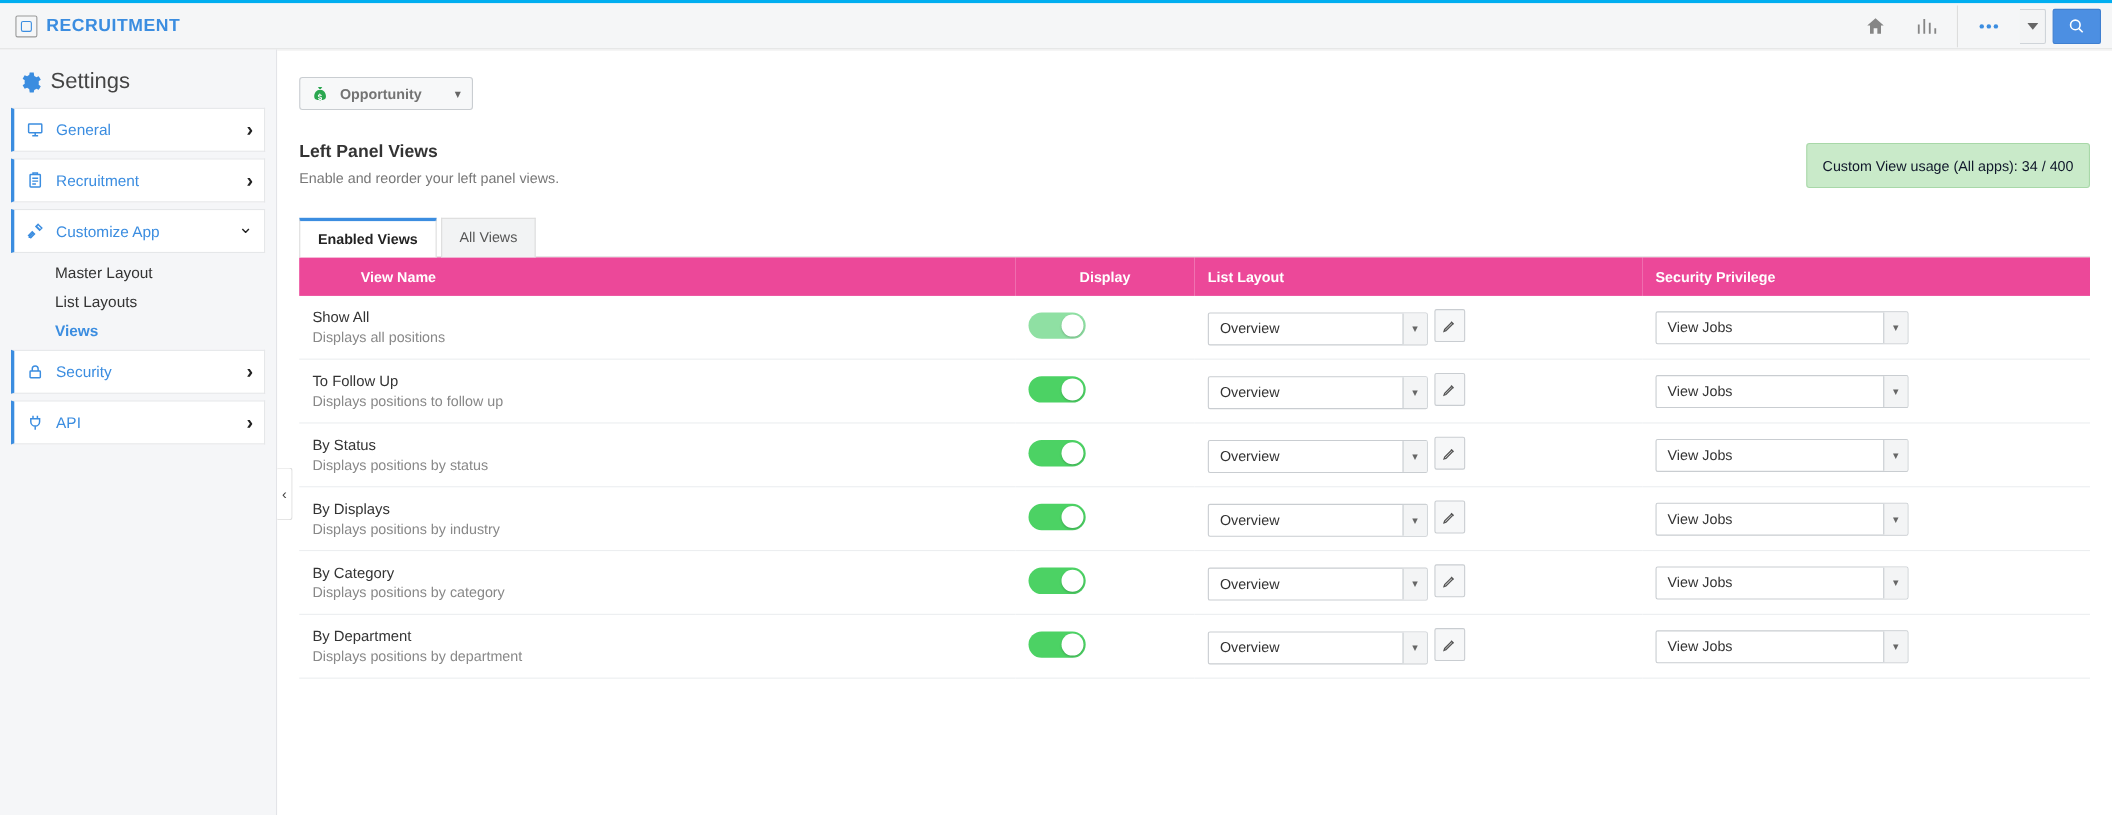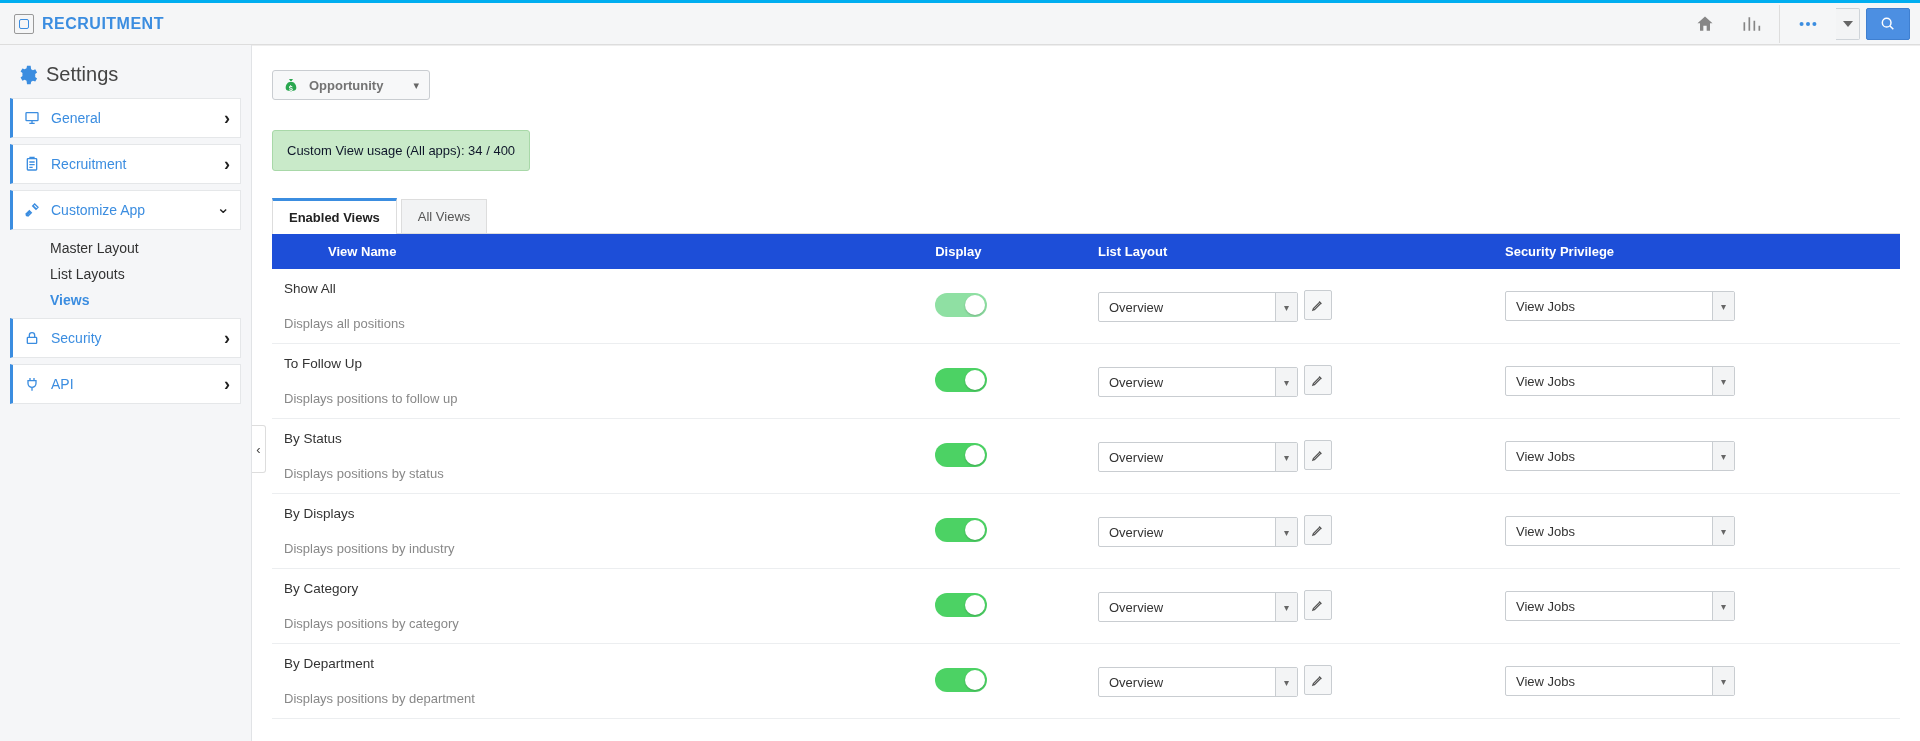--- a/index.html
+++ b/index.html
@@ -101,45 +101,45 @@
   .entity-selector .caret { color: #666; font-size: 11px; margin-left: 20px; }
 
   .section-head { display: flex; align-items: flex-start; justify-content: space-between; margin: 10px 0 14px 0; }
   .section-title { font-size: 16px; font-weight: 600; color: #333; margin-bottom: 6px; }
   .section-sub { font-size: 13px; color: #777; }
   .usage-badge {
     background: #c9eac9; color: #0f172a; border: 1px solid #a8d8a8;
     padding: 12px 14px; border-radius: 3px; font-size: 13px;
   }
 
-  .tabs { display: flex; border-bottom: 1px solid #ddd; margin-top: 26px; align-items: center;}
+  .tabs { display: flex; border-bottom: 1px solid #ddd; margin-top: 26px;}
   .tab {
     padding: 9px 16px; font-size: 13px; color: #555; background: #f2f3f4;
     border: 1px solid #ddd; border-bottom: none; margin-right: 4px; cursor: pointer;
     position: relative; top: 1px;
   }
   .tab.active { background: #fff; color: #222; font-weight: 700; border-top: 3px solid #3b8de0; }
 
   table.views {
     width: 100%; border-collapse: collapse; margin-top: 0;
   }
   table.views thead th {
-    background: #1d4ed8; color: #fff; font-size: 13px; font-weight: 600;
+    background: #ec4899; color: #fff; font-size: 13px; font-weight: 600;
     text-align: left; padding: 10px 12px;
   }
   table.views thead th.col-name { padding-left: 56px; width: 40%; }
-  table.views thead th.col-display { width: 10%; }
+  table.views thead th.col-display { width: 10%; text-align: center; }
   table.views thead th.col-layout { width: 25%; }
   table.views thead th.col-sec { width: 25%; }
   table.views tbody td {
     border-bottom: 1px solid #eceef0; padding: 12px; vertical-align: middle;
   }
   td.col-name { padding-left: 56px; }
   .view-name { font-size: 13.5px; color: #333; }
-  .view-desc { font-size: 13px; color: #888; margin-top: 20px; }
+  .view-desc { font-size: 13px; color: #888; margin-top: 3px; }
 
   .toggle {
     width: 52px; height: 24px; border-radius: 14px; position: relative;
     background: #4cd264; display: inline-block;
   }
   .toggle.soft { background: #8fe0a3; }
   .toggle .knob {
     width: 20px; height: 20px; background: #fff; border-radius: 50%;
     position: absolute; top: 2px; right: 2px; box-shadow: 0 1px 2px rgba(0,0,0,0.2);
   }
@@ -288,20 +288,24 @@
       <span class="bag-icon">
         <svg width="16" height="16" viewBox="0 0 24 24" fill="currentColor">
             <path d="M9 3h6l-2 3h-2L9 3zm3 4c5 0 8 4.5 8 9 0 3-2 5-8 5s-8-2-8-5c0-4.5 3-9 8-9zm-1 5v1c-1 .2-2 1-2 2.2 0 1.3 1 2 2.3 2.3l1 .2c.6.1.9.4.9.8 0 .5-.5.8-1.2.8-.8 0-1.3-.4-1.4-1H9.2c.1 1.4 1 2.3 2.3 2.5V22h1v-1c1.3-.2 2.2-1 2.2-2.3 0-1.2-.8-2-2.3-2.3l-1-.2c-.6-.1-.9-.4-.9-.8 0-.5.5-.8 1.1-.8.7 0 1.2.4 1.3.9h1.4c-.1-1.3-1-2.2-2.3-2.4V12h-1z"></path>
           </svg>
       </span>
       <span style="font-weight:600;color:#737373">Opportunity</span>
       <span class="caret">▾</span>
     </div>
 
     <div class="section-head">
+      <div>
+        <div class="section-title">Left Panel Views</div>
+        <div class="section-sub">Enable and reorder your left panel views.</div>
+      </div>
       <div class="usage-badge">Custom View usage (All apps): 34 / 400</div>
     </div>
 
     <div class="tabs">
       <div class="tab active">Enabled Views</div>
       <div class="tab">All Views</div>
     </div>
 
     <table class="views">
       <thead>

